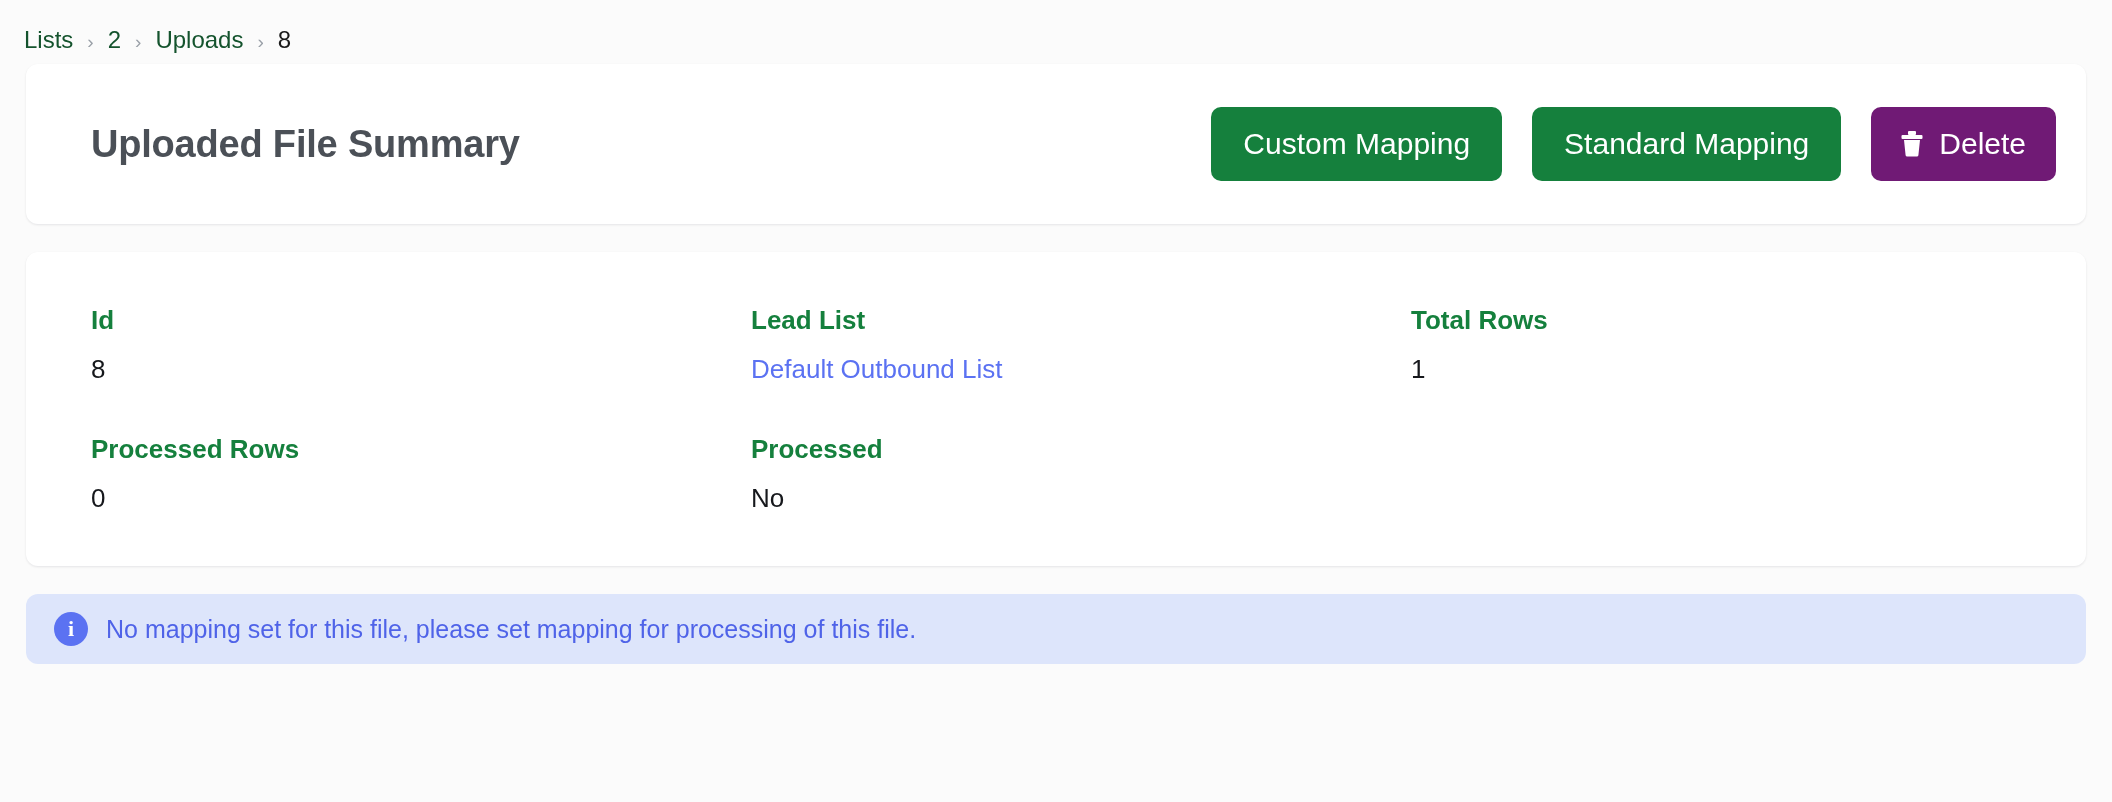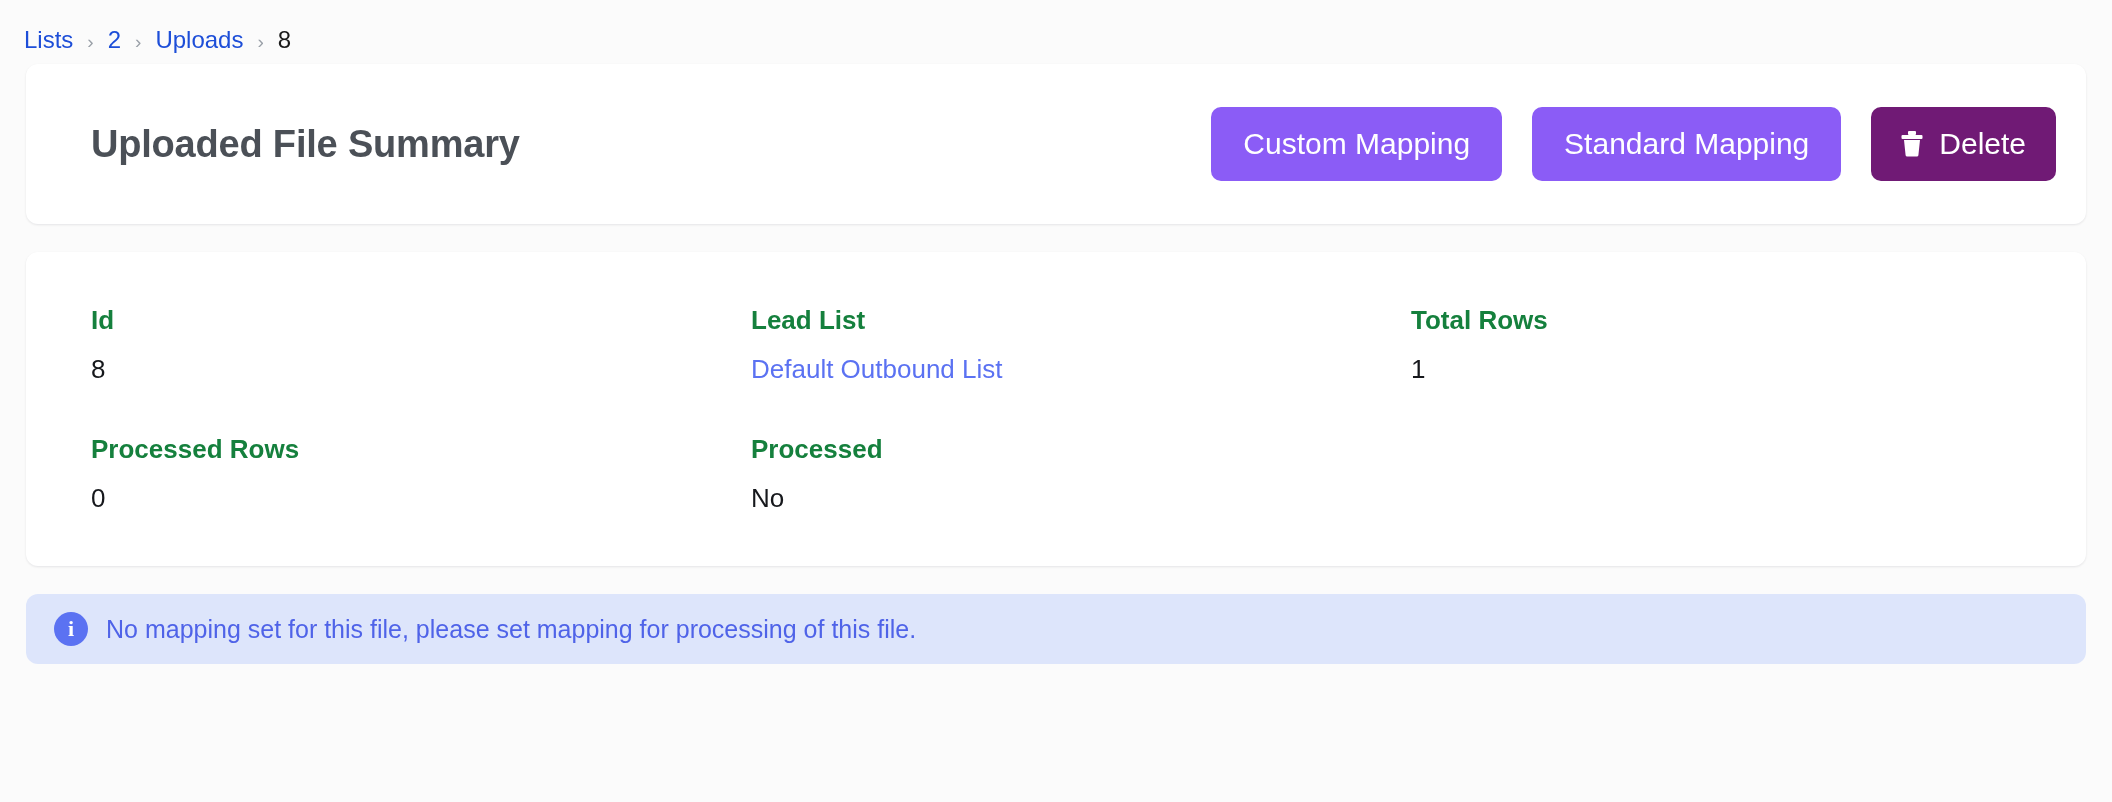--- a/index.html
+++ b/index.html
@@ -22,21 +22,21 @@
 
   
   .breadcrumb {
     display: flex;
     align-items: center;
     padding: 22px 0 0 24px;
     height: 58px;
     font-size: 24px;
   }
   .crumb-link {
-    color: #1d4ed8;
+    color: #14532d;
     text-decoration: none;
     font-size: 24px;
     line-height: 1;
     cursor: pointer;
   }
   .crumb-current {
     color: #1a1a1a;
     font-size: 24px;
     line-height: 1;
   }
@@ -87,21 +87,21 @@
     font-size: 30px;
     line-height: 1;
     cursor: pointer;
     display: inline-flex;
     align-items: center;
     justify-content: center;
     white-space: nowrap;
   }
 
   .btn-dark {
-    background: #8b5cf6;
+    background: #15803d;
     color: #ffffff;
     height: 74px;
     padding: 0 32px;
   }
 
   .btn-danger {
     background: #701a75;
     color: #ffffff;
     height: 74px;
     padding: 0 30px;

